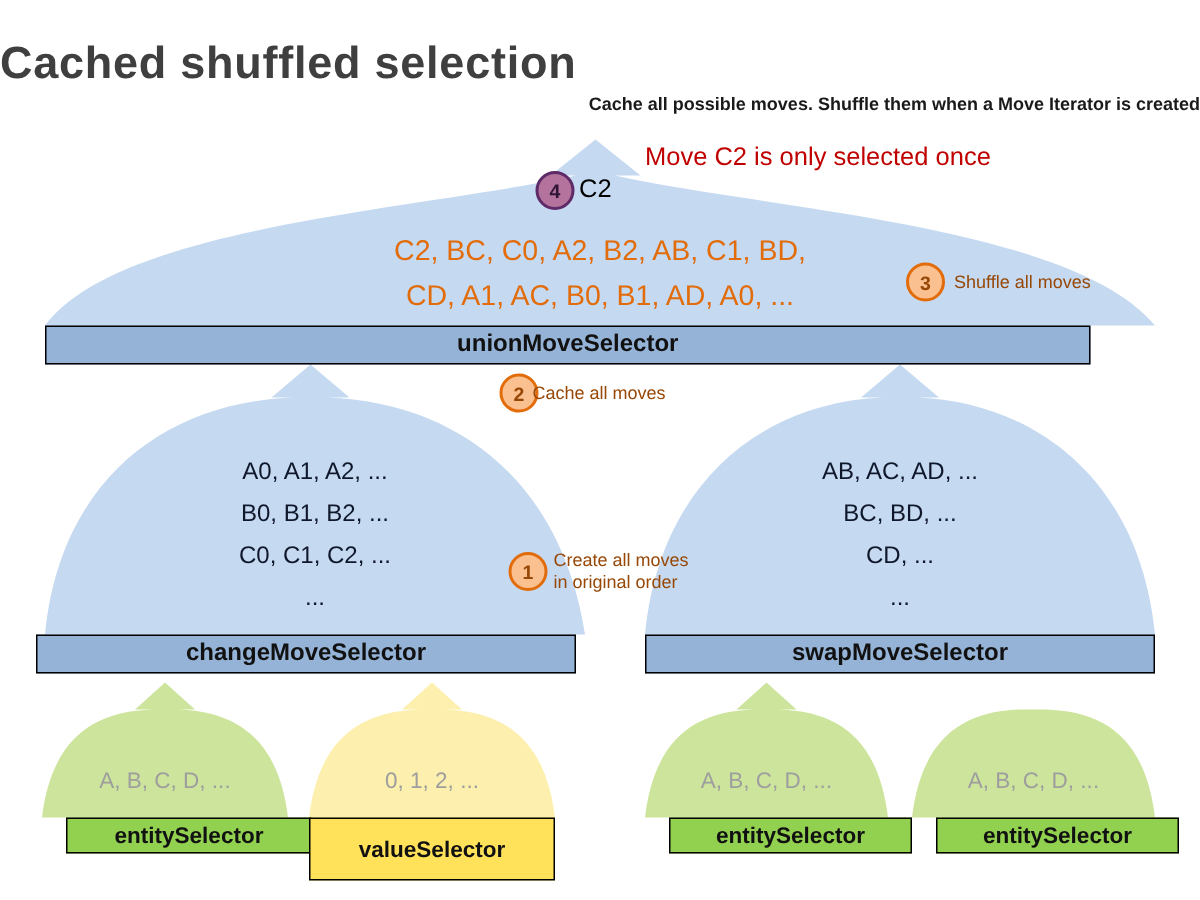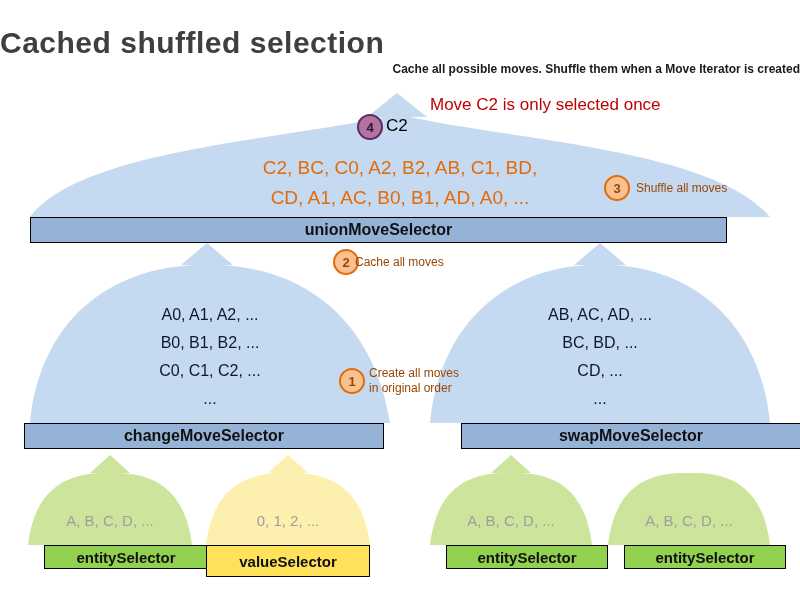--- a/index.html
+++ b/index.html
@@ -83,25 +83,25 @@
     <div>...</div>
   </div>
 
   <div class="abs badge badge-orange" style="left:339px;top:368px;">1</div>
   <div class="abs step-label" style="left:369px;top:366px;width:130px;">
     <div>Create all moves</div>
     <div>in original order</div>
   </div>
 
   <div class="abs bar bar-blue" style="left:24px;top:423px;width:360px;height:26px;">changeMoveSelector</div>
-  <div class="abs bar bar-blue" style="left:430px;top:423px;width:340px;height:26px;margin-left:31px;">swapMoveSelector</div>
+  <div class="abs bar bar-blue" style="left:430px;top:423px;width:340px;height:26px;">swapMoveSelector</div>
 
   <div class="abs funnel-text" style="left:28px;top:512px;width:164px;">A, B, C, D, ...</div>
   <div class="abs funnel-text" style="left:206px;top:512px;width:164px;">0, 1, 2, ...</div>
   <div class="abs funnel-text" style="left:430px;top:512px;width:162px;">A, B, C, D, ...</div>
   <div class="abs funnel-text" style="left:608px;top:512px;width:162px;">A, B, C, D, ...</div>
 
   <div class="abs bar bar-green" style="left:28px;top:545px;width:164px;height:24px;">entitySelector</div>
-  <div class="abs bar bar-yellow" style="left:206px;top:545px;width:164px;height:32px;">valueSelector</div>
+  <div class="abs bar bar-yellow" style="left:206px;top:545px;width:164px;height:42px;">valueSelector</div>
   <div class="abs bar bar-green" style="left:430px;top:545px;width:162px;height:24px;">entitySelector</div>
   <div class="abs bar bar-green" style="left:608px;top:545px;width:162px;height:24px;">entitySelector</div>
 
 </div>
 
 </body></html>

